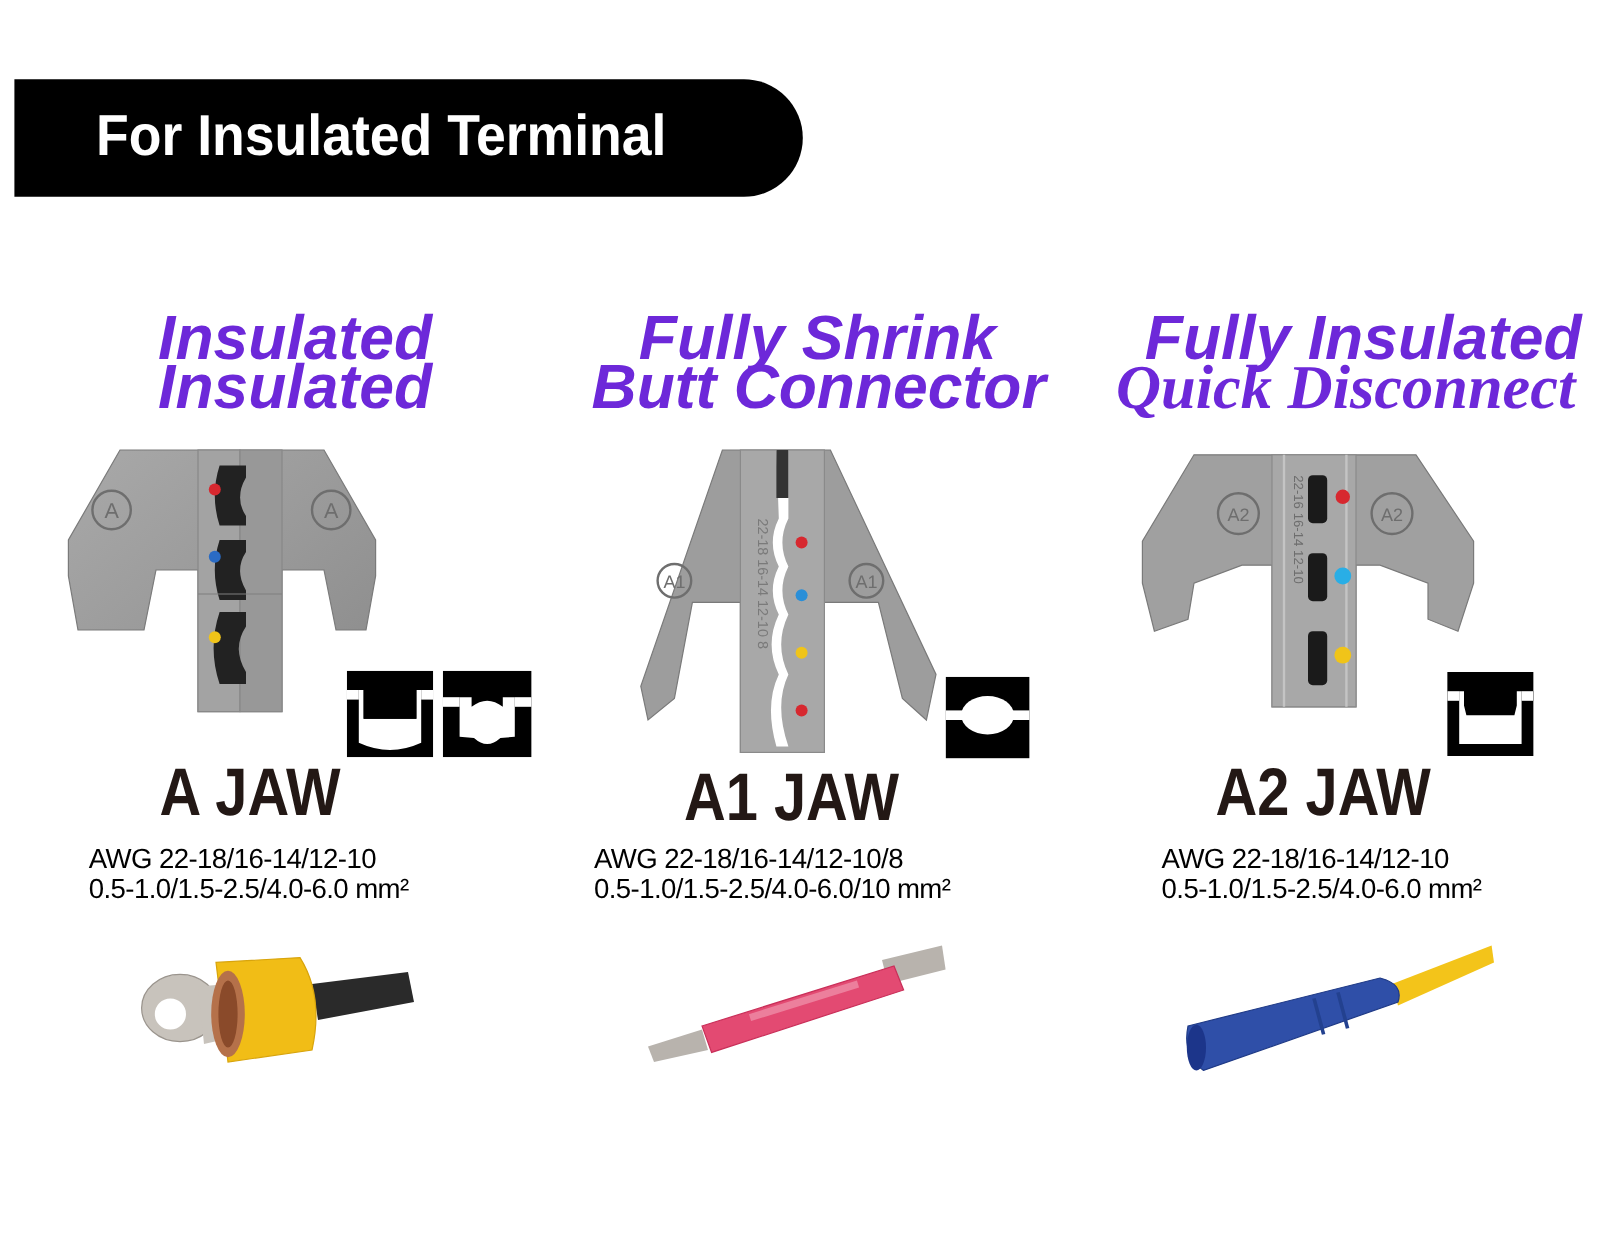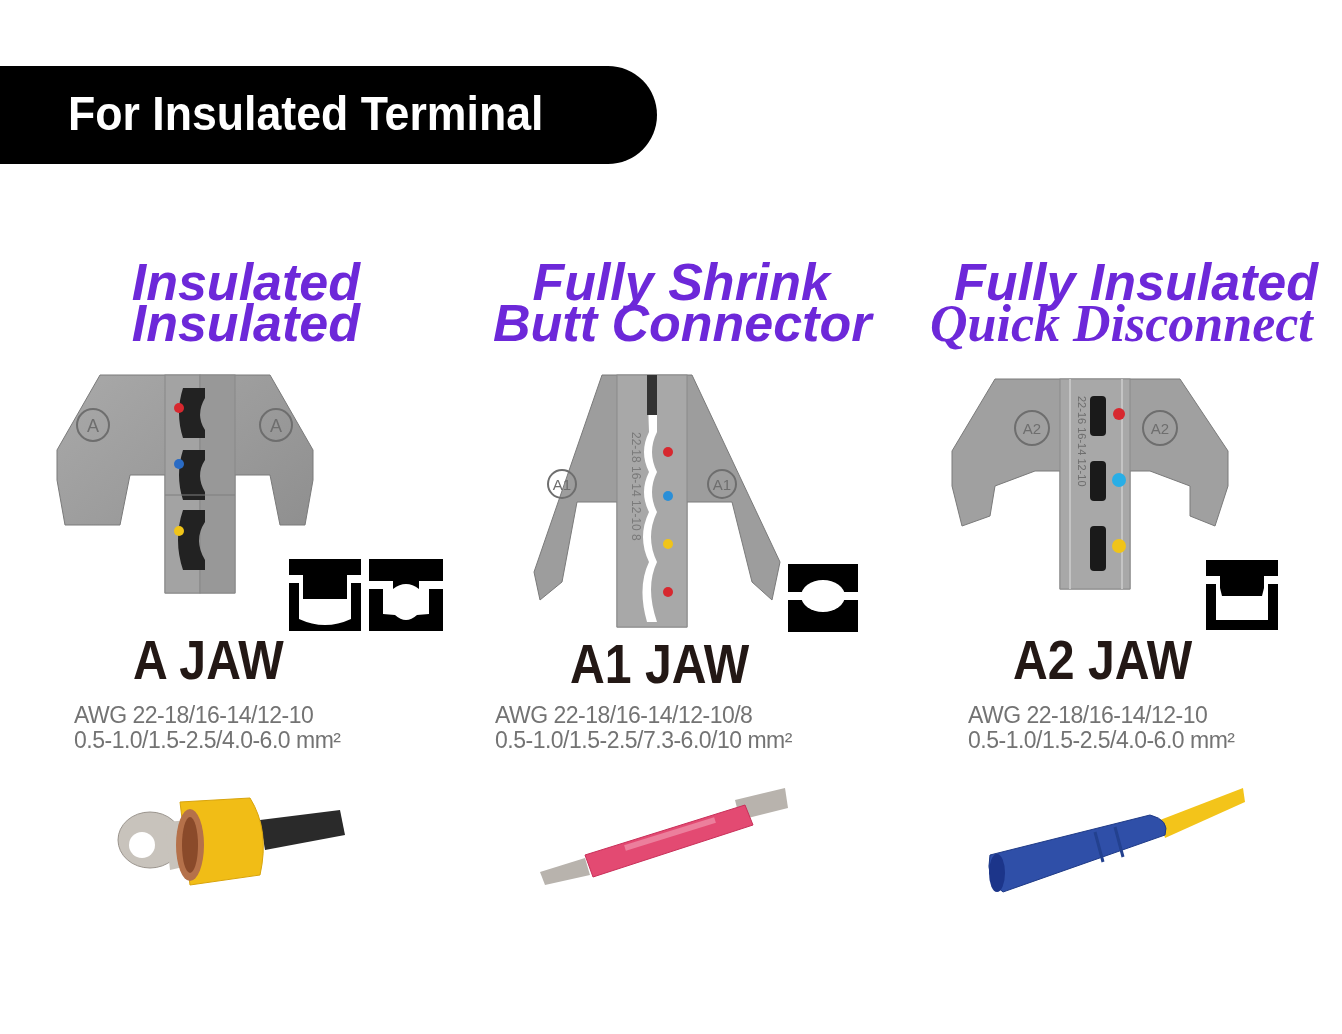--- a/index.html
+++ b/index.html
@@ -1,21 +1,21 @@
 <!DOCTYPE html>
 <html><head>
 <meta charset="utf-8">
 <style>
   html, body { margin:0; padding:0; background:#ffffff; }
   body { width:1342px; height:1034px; position:relative; overflow:hidden; font-family:"Liberation Sans", sans-serif; color:#231815; }
-  .banner { position:absolute; left:0; top:66px; width:657px; height:98px; background:#000; border-radius:0 49px 49px 0;text-align:right; }
+  .banner { position:absolute; left:12px; top:66px; width:657px; height:98px; background:#000; border-radius:0 49px 49px 0;text-align:right; }
   .banner-title { position:absolute; left:68px; top:20px; color:#fff; font-size:48px; font-weight:bold; letter-spacing:0px; white-space:nowrap; transform:scaleX(0.93); transform-origin:left center; }
   .ptitle { position:absolute; font-style:italic; font-weight:bold; font-size:52px; line-height:41px; text-align:right; white-space:nowrap; color:#6d28d9; }
   .jaw-label { position:absolute; font-weight:bold; font-size:56px; line-height:56px; white-space:nowrap; transform:scaleX(0.86); transform-origin:left center; color:#231815; }
-  .spec { position:absolute; font-size:23px; line-height:25px; white-space:nowrap; color:#737373; letter-spacing:-0.5px; }
+  .spec { position:absolute; font-size:23px; line-height:25px; white-space:nowrap; color:#000000; letter-spacing:-0.5px; }
   svg { position:absolute; display:block; }
 </style>
 </head>
 <body>
 
 <div class="banner">
   <div class="banner-title">For Insulated Terminal</div>
 </div>
 
 <div>
@@ -96,21 +96,21 @@
   </svg>
 
   <svg style="left:788px;top:564px;" width="70" height="68" viewBox="0 0 70 68">
     <rect width="70" height="68" fill="#000"></rect>
     <rect x="0" y="28" width="70" height="8" fill="#fff"></rect>
     <ellipse cx="35" cy="32" rx="22" ry="16" fill="#fff"></ellipse>
   </svg>
 
   <div class="jaw-label" style="left:570px;top:636px;">A1 JAW</div>
   <div class="spec" style="left:495px;top:703px;">AWG 22-18/16-14/12-10/8</div>
-  <div class="spec" style="left:495px;top:728px;">0.5-1.0/1.5-2.5/7.3-6.0/10 mm²</div>
+  <div class="spec" style="left:495px;top:728px;">0.5-1.0/1.5-2.5/4.0-6.0/10 mm²</div>
 
   <svg style="left:535px;top:780px;" width="260" height="110" viewBox="0 0 260 110">
     <path d="M5 92 L50 78 L55 95 L10 105 Z" fill="#b8b3ad"></path>
     <path d="M200 20 L250 8 L253 28 L205 40 Z" fill="#b8b3ad"></path>
     <path d="M50 75 L210 25 L218 45 L58 97 Z" fill="#e34a72" stroke="#c92f59"></path>
     <path d="M90 68 L180 40" stroke="#f3a3b9" stroke-width="6" opacity="0.6"></path>
   </svg>
 </div>
 
 <div>

